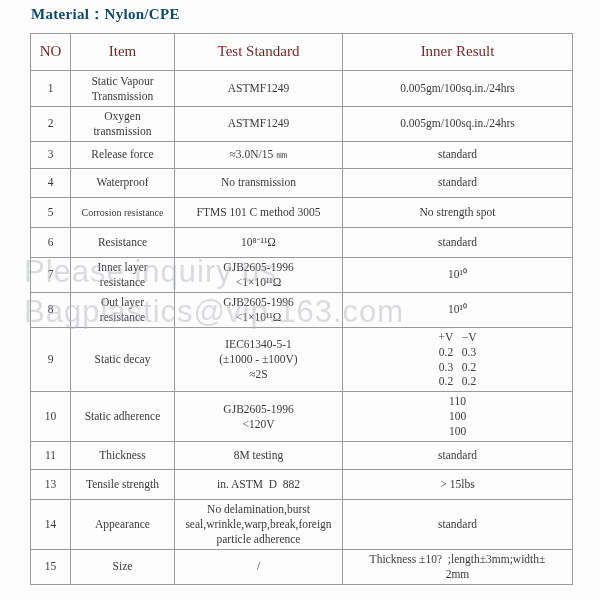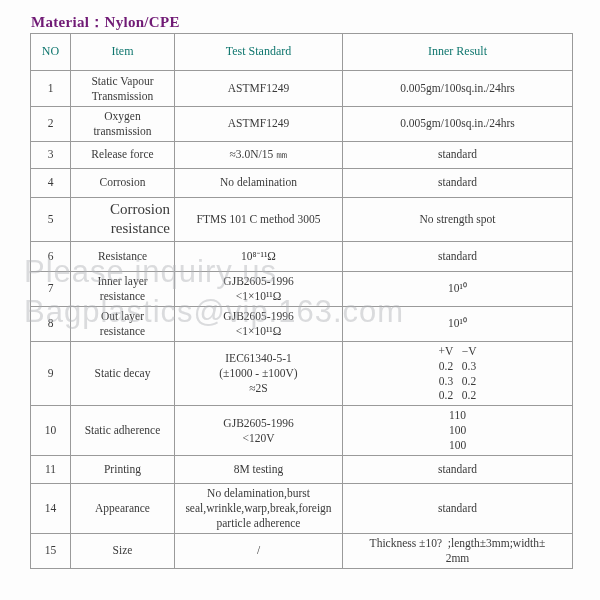--- a/index.html
+++ b/index.html
@@ -6,24 +6,24 @@
   .page{
     position:relative;
     width:600px;height:600px;
     background:#fdfdfd;
     font-family:"Liberation Serif", serif;
     color:#3a3a3a;
     overflow:hidden;
   }
   .title{
     position:absolute;
-    left:31px;top:13px;
+    left:31px;top:5px;
     font-size:15px;
     font-weight:bold;
-    color:#701a75;
+    color:#0c4a6e;
     letter-spacing:0.3px;
   }
   table.test-table{
     position:absolute;
     left:30px;top:33px;
     width:542px;
     border-collapse:collapse;
     table-layout:fixed;
   }
   .test-table th,.test-table td{
@@ -31,26 +31,26 @@
     text-align:center;
     vertical-align:middle;
     padding:2px 4px;
     font-size:11.5px;
     line-height:1.3;
     white-space:pre-wrap;
     word-wrap:break-word;
     color:#3a3a3a;
   }
   .test-table th{
-    font-size:12px;
+    font-size:15px;
     font-weight:normal;
     height:32px;
-    color:#0f766e;
+    color:#7f1d1d;
   }
-  .test-table td.small{font-size:15px;text-align:right;}
+  .test-table td.small{font-size:10px;}
   .watermark{
     position:absolute;
     left:24px;top:252px;
     width:560px;
     font-family:"Liberation Sans", sans-serif;
     font-size:31px;
     line-height:40px;
     color:rgba(175,178,182,0.45);
     letter-spacing:1px;
     pointer-events:none;
@@ -95,22 +95,22 @@
         <td>0.005gm/100sq.in./24hrs</td>
       </tr>
       <tr style="height:27px">
         <td>3</td>
         <td>Release force</td>
         <td>≈3.0N/15 ㎜</td>
         <td>standard</td>
       </tr>
       <tr style="height:29px">
         <td>4</td>
-        <td>Corrosion</td>
-        <td>No delamination</td>
+        <td>Waterproof</td>
+        <td>No transmission</td>
         <td>standard</td>
       </tr>
       <tr style="height:30px">
         <td>5</td>
         <td class="small">Corrosion resistance</td>
         <td>FTMS 101 C method 3005</td>
         <td>No strength spot</td>
       </tr>
       <tr style="height:30px">
         <td>6</td>
@@ -149,23 +149,29 @@
         <td>10</td>
         <td>Static adherence</td>
         <td>GJB2605-1996
 &lt;120V</td>
         <td>110
 100
 100</td>
       </tr>
       <tr style="height:28px">
         <td>11</td>
-        <td>Printing</td>
+        <td>Thickness</td>
         <td>8M testing</td>
         <td>standard</td>
+      </tr>
+      <tr style="height:30px">
+        <td>13</td>
+        <td>Tensile strength</td>
+        <td>in. ASTM  D  882</td>
+        <td>&gt; 15lbs</td>
       </tr>
       <tr style="height:42px">
         <td>14</td>
         <td>Appearance</td>
         <td>No delamination,burst
 seal,wrinkle,warp,break,foreign
 particle adherence</td>
         <td>standard</td>
       </tr>
       <tr style="height:28px">

